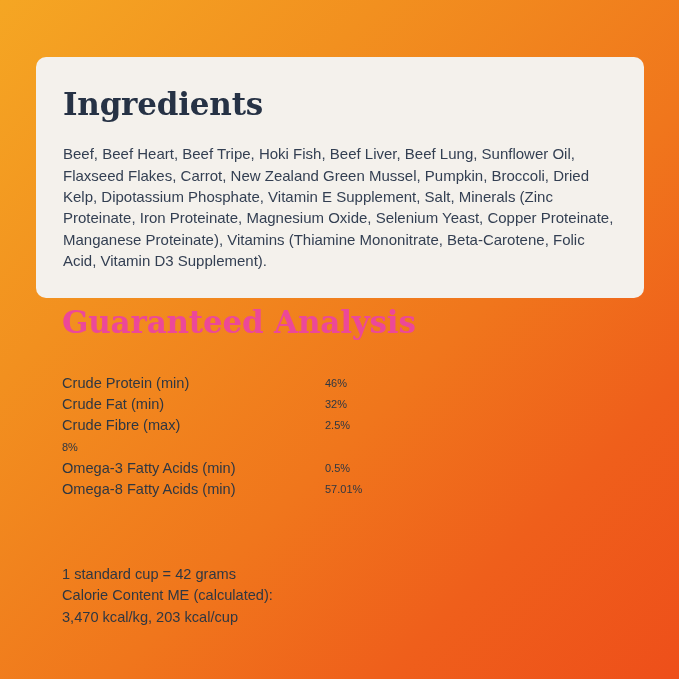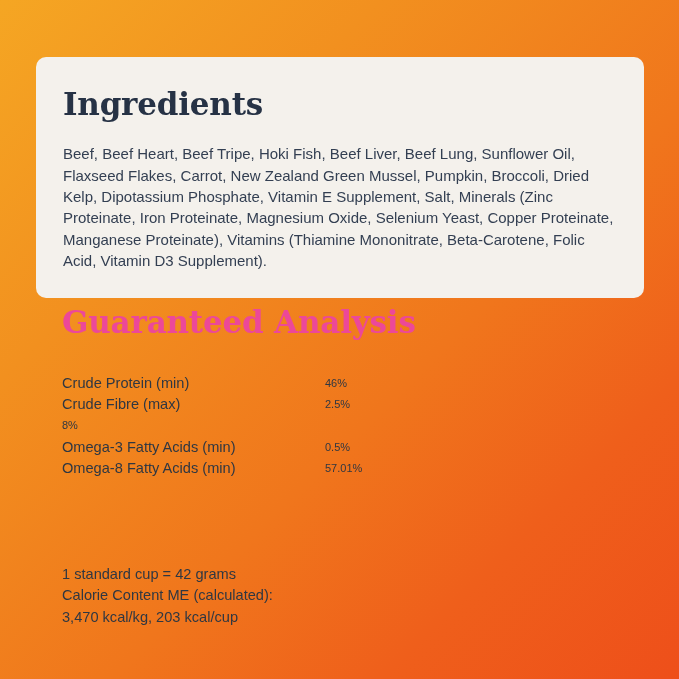--- a/index.html
+++ b/index.html
@@ -101,20 +101,24 @@
   </section>
 
   <h2 class="ga-title">Guaranteed Analysis</h2>
 
   <div class="ga-table">
     <div class="ga-row">
       <span class="ga-label">Crude Protein (min)</span>
       <span class="ga-value">46%</span>
     </div>
     <div class="ga-row">
+      <span class="ga-label">Crude Fat (min)</span>
+      <span class="ga-value">32%</span>
+    </div>
+    <div class="ga-row">
       <span class="ga-label">Crude Fibre (max)</span>
       <span class="ga-value">2.5%</span>
     </div>
     <div class="ga-row">
       <span class="ga-value">8%</span>
     </div>
     <div class="ga-row">
       <span class="ga-label">Omega-3 Fatty Acids (min)</span>
       <span class="ga-value">0.5%</span>
     </div>

